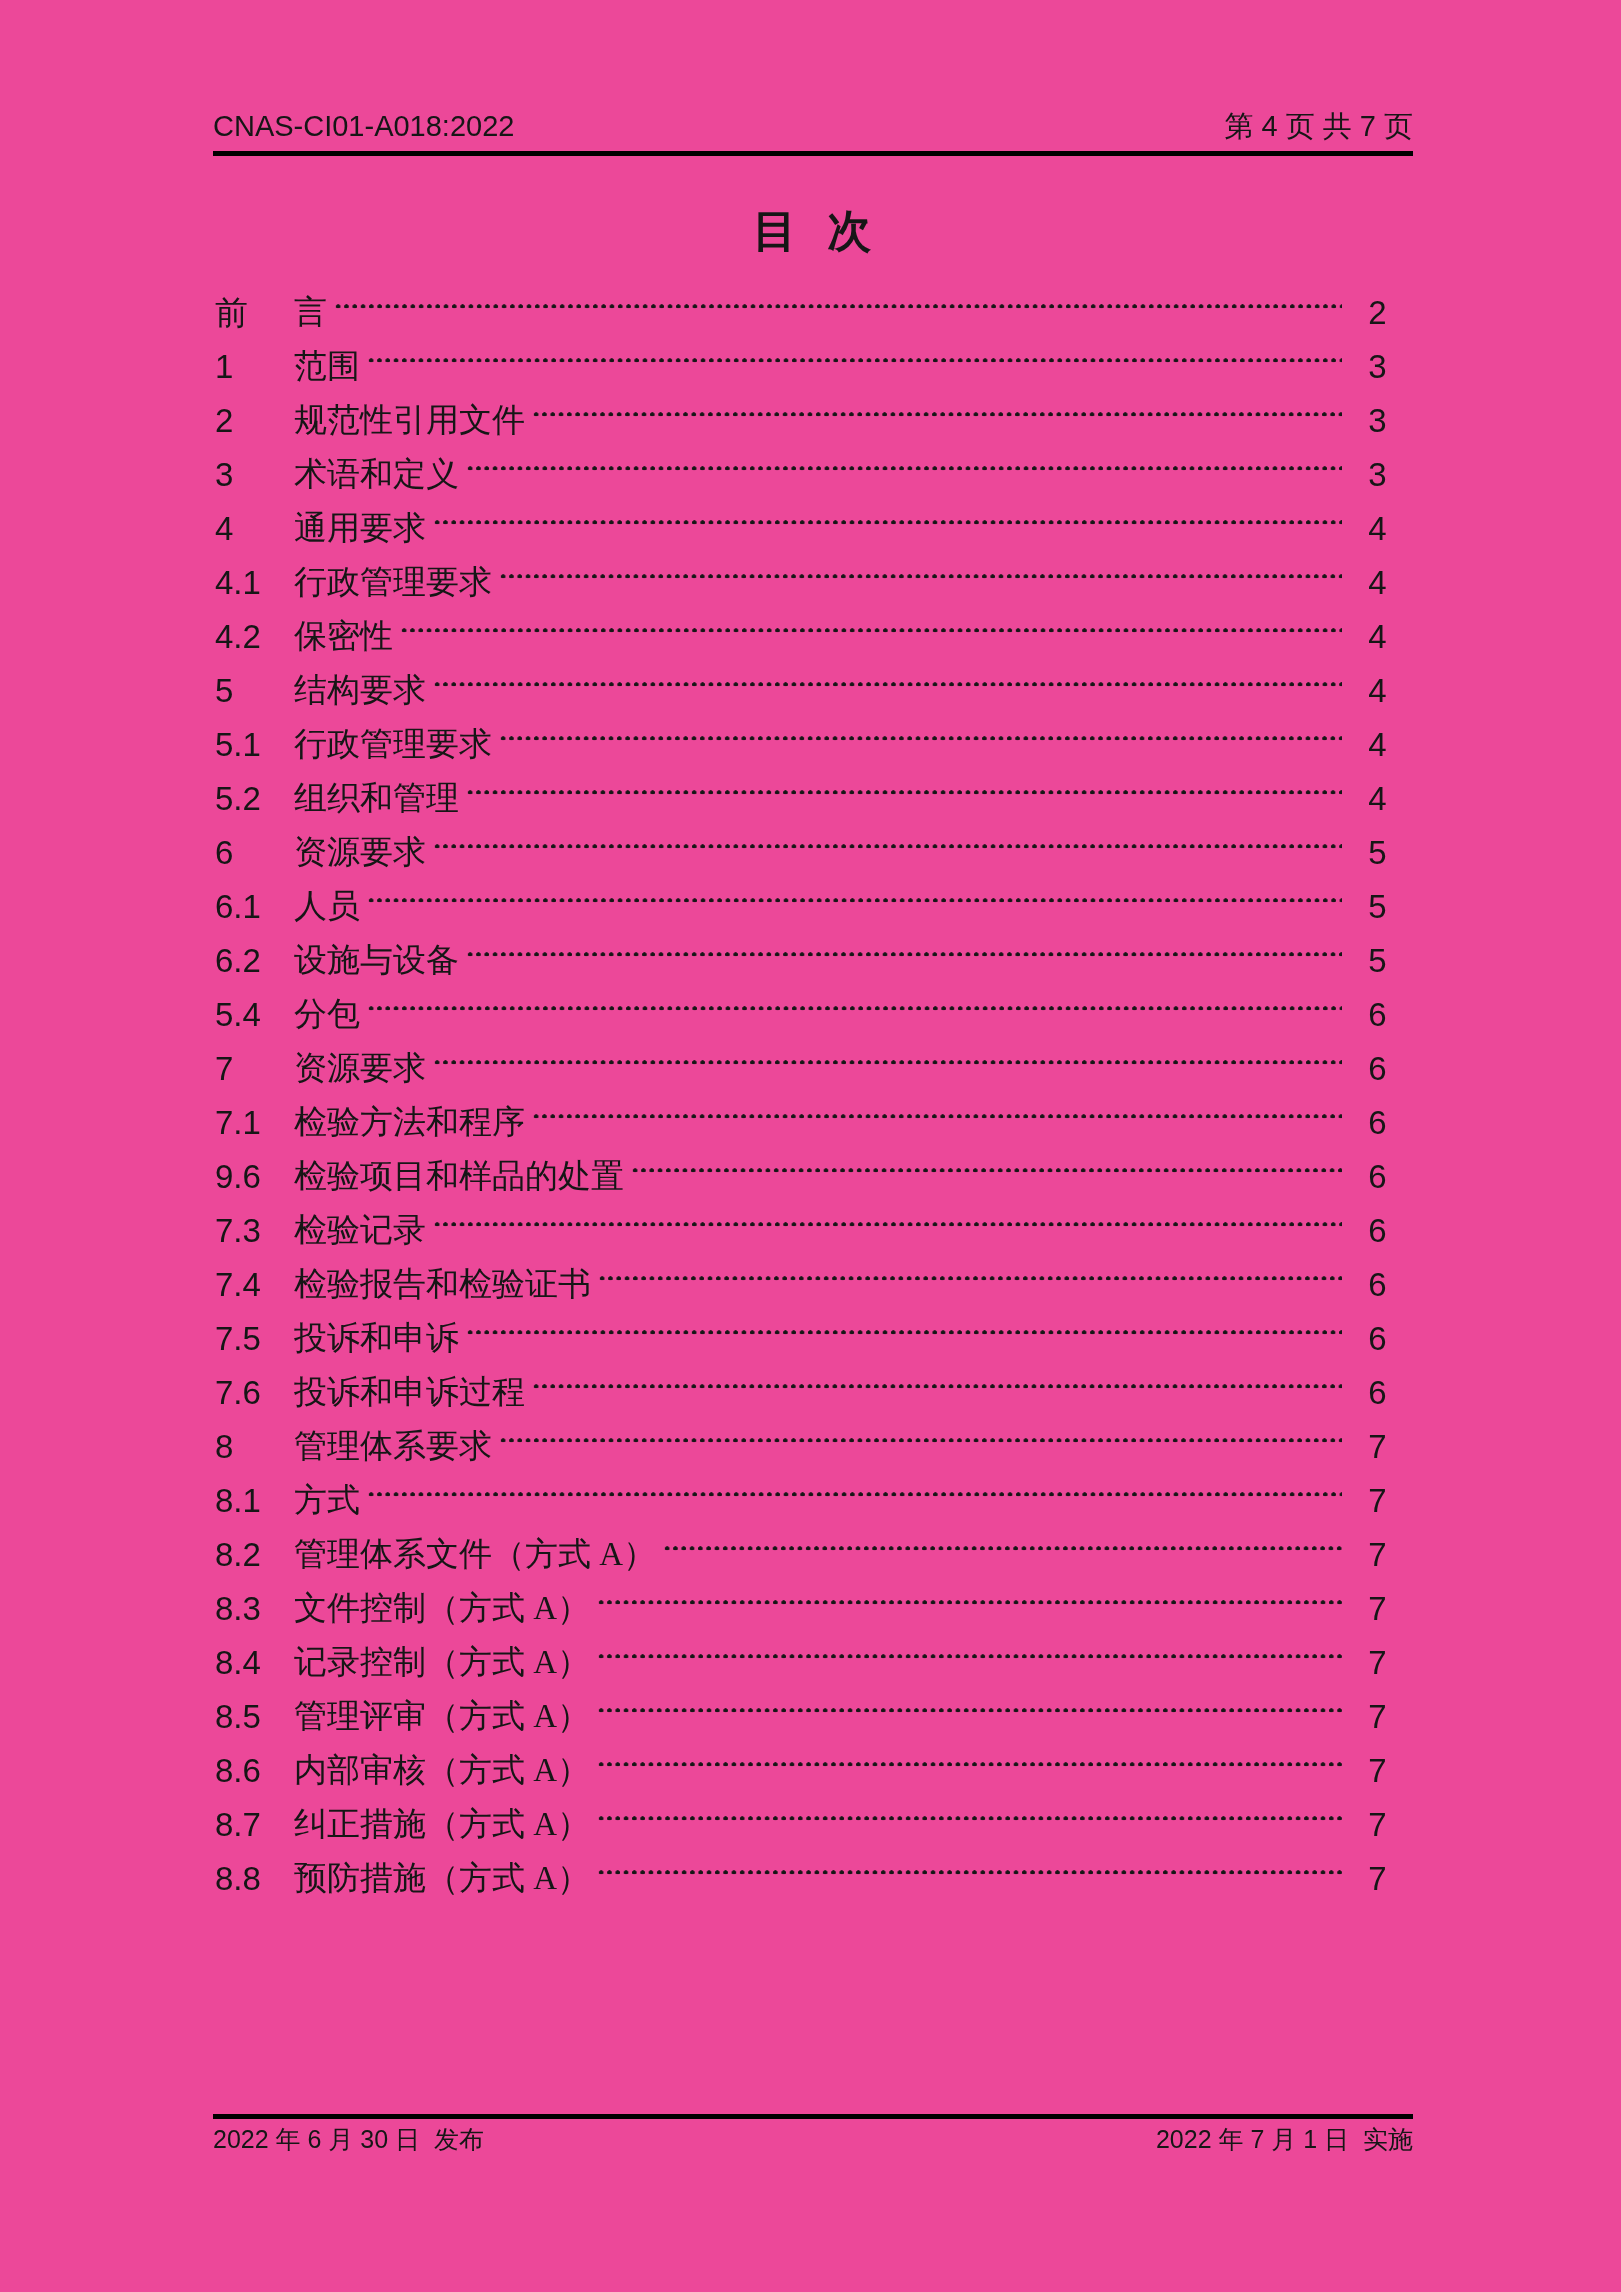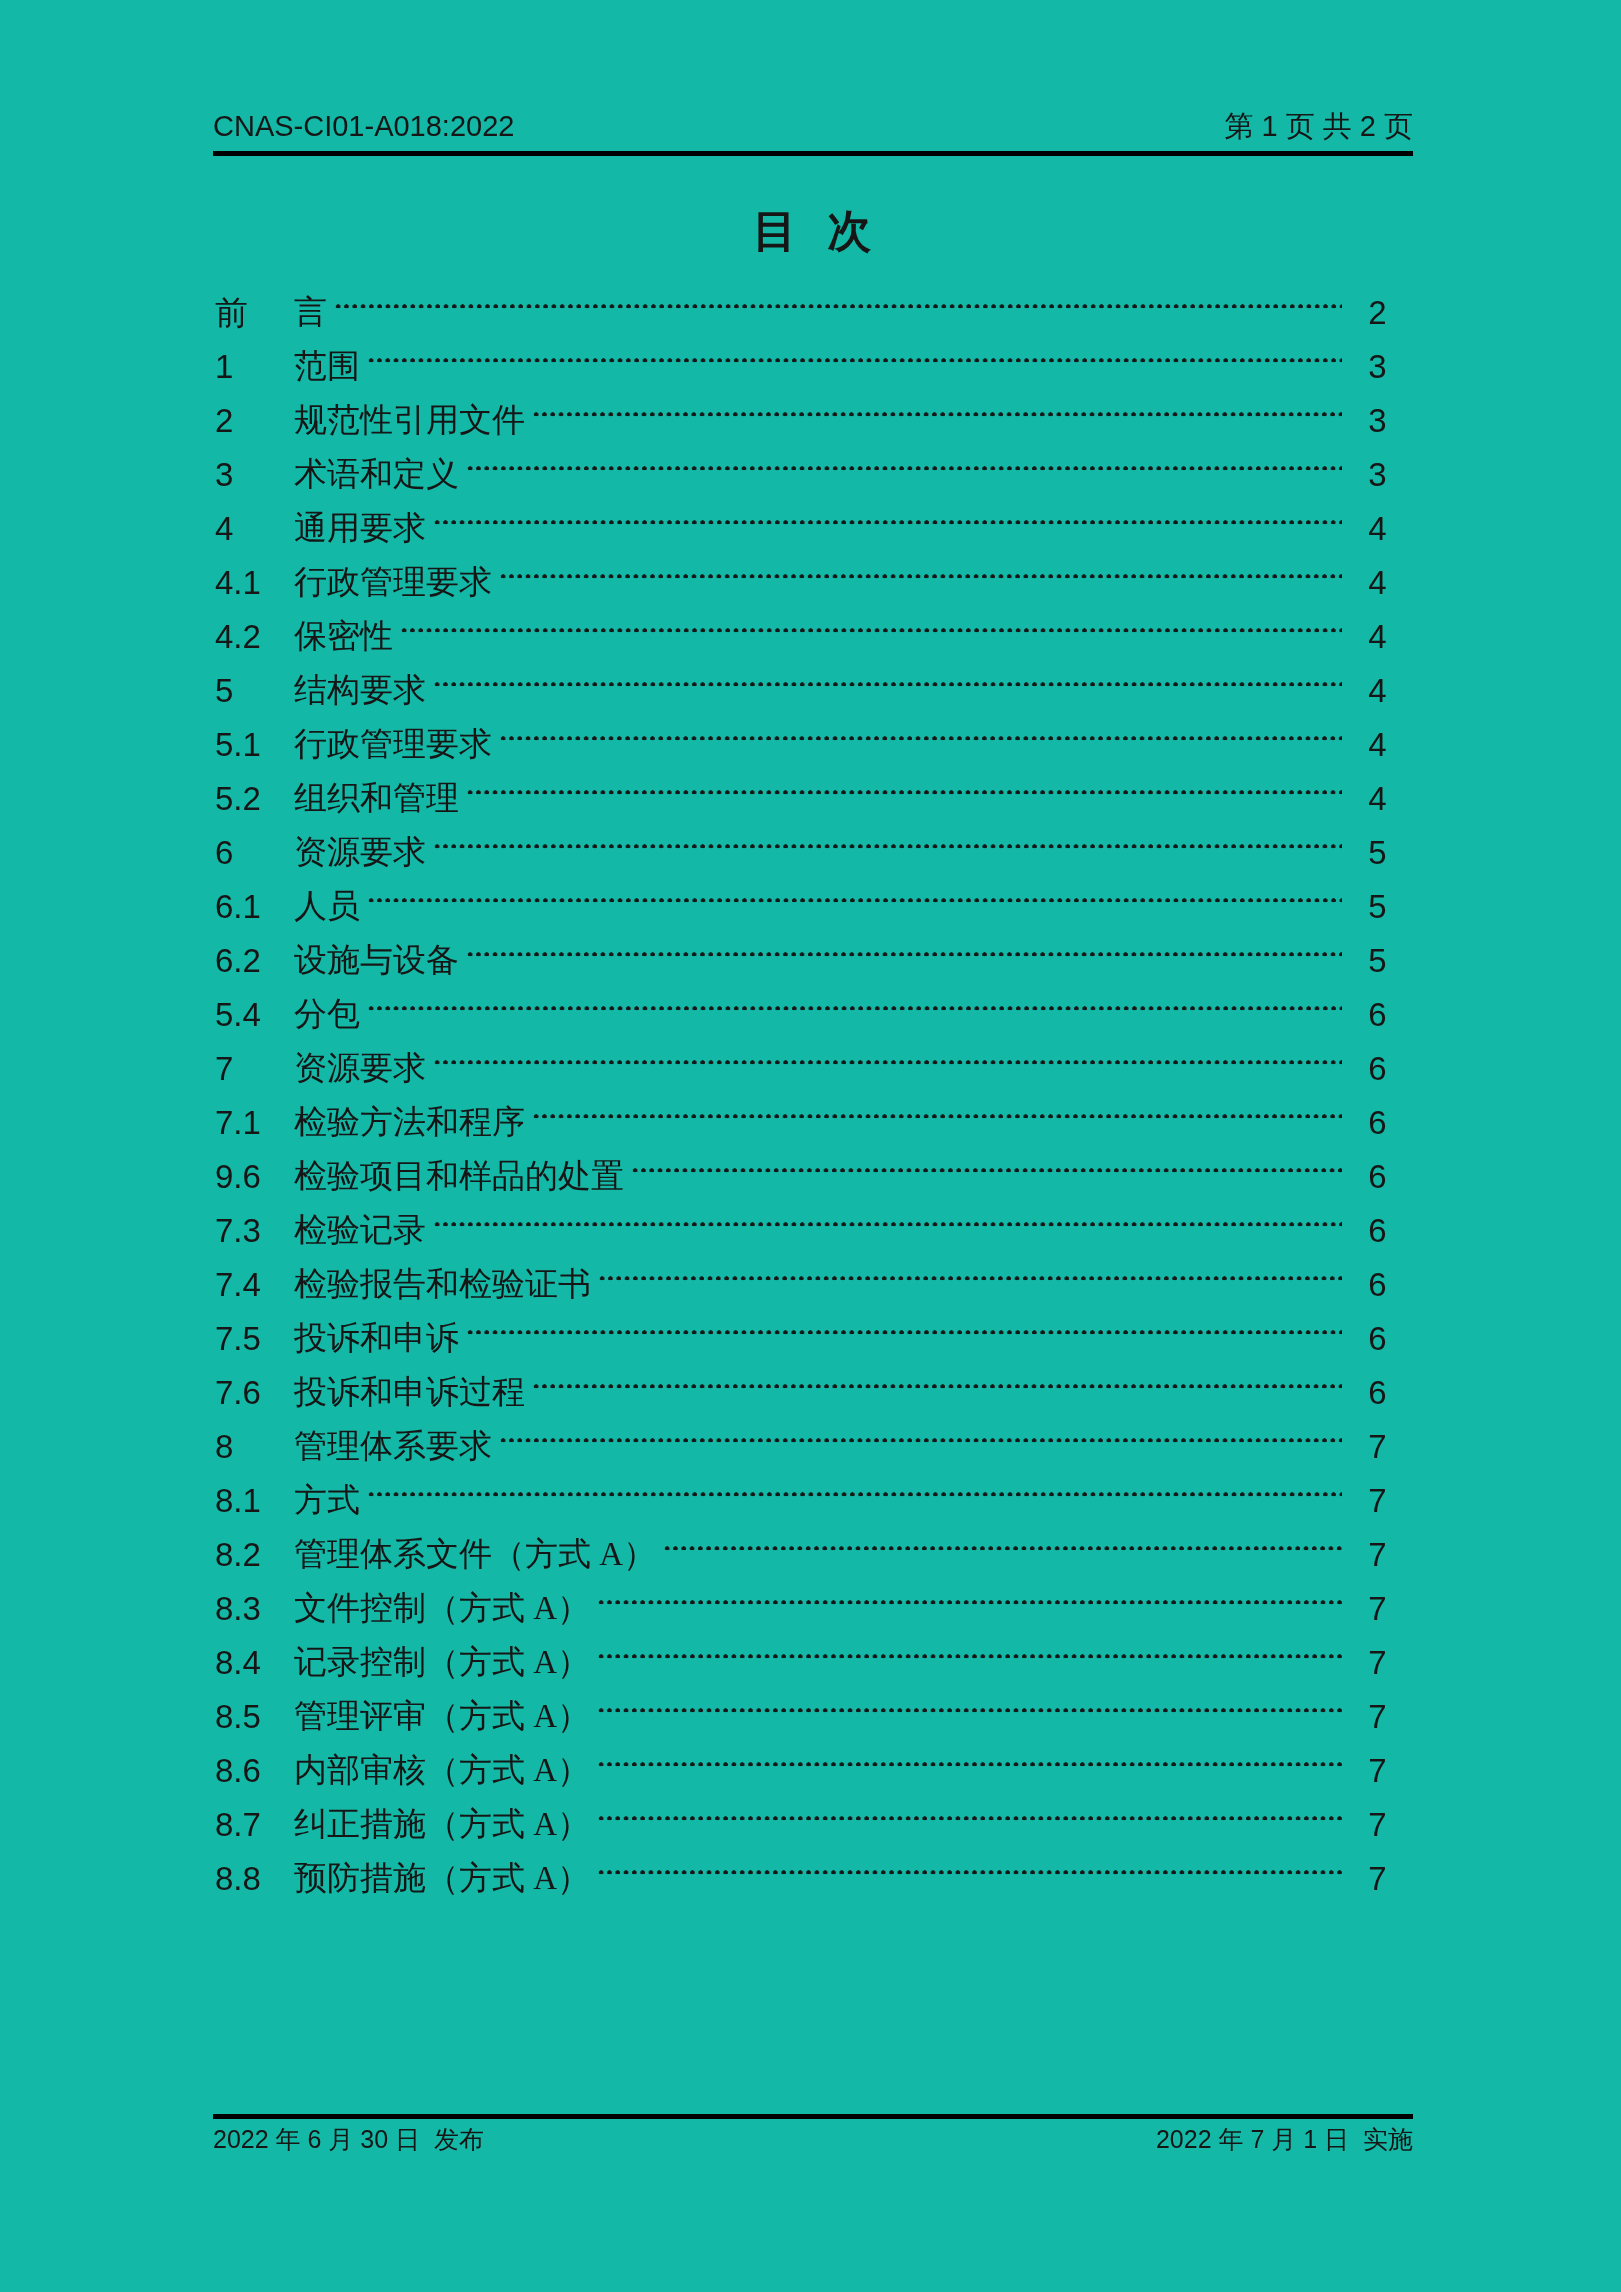--- a/index.html
+++ b/index.html
@@ -1,21 +1,21 @@
 <!DOCTYPE html>
 <html><head>
 <meta charset="utf-8">
 <style>
   html, body { margin: 0; padding: 0; background: #e8e8e8; }
   .page {
     position: relative;
     width: 1621px;
     height: 2293px;
     margin: 0 auto;
-    background: #14b8a6;
+    background: #ec4899;
     color: #161616;
     font-family: "Liberation Sans", sans-serif;
     overflow: hidden;
   }
 
   
   .header {
     position: absolute;
     left: 213px; right: 208px; top: 112px;
     display: flex;
@@ -107,21 +107,21 @@
     white-space: pre;
   }
 </style>
 </head>
 <body>
 
 <div class="page">
 
   <div class="header">
     <span>CNAS-CI01-A018:2022</span>
-    <span>第 1 页 共 2 页</span>
+    <span>第 4 页 共 7 页</span>
   </div>
 
   <div class="header-rule"></div>
 
   <h1 class="title">目  次</h1>
 
   <div class="toc">
   <div class="toc-row">
     <span class="toc-num">前</span>
     <span class="toc-label">言</span>

